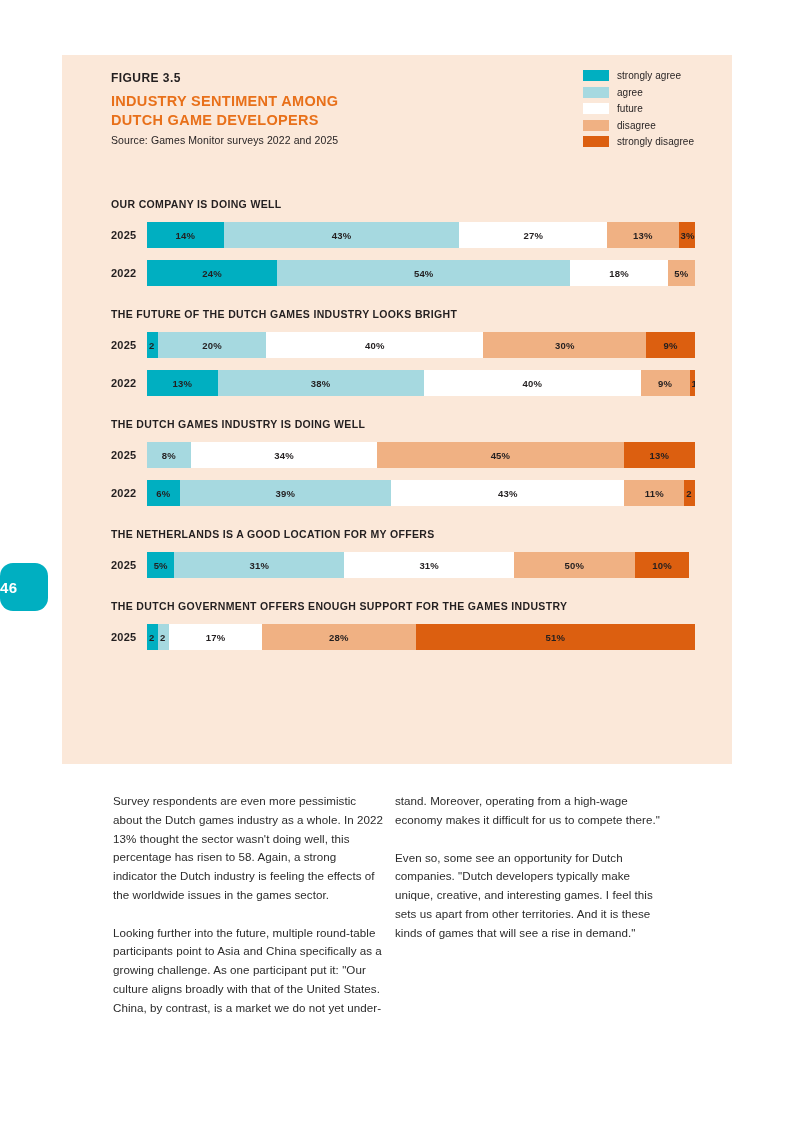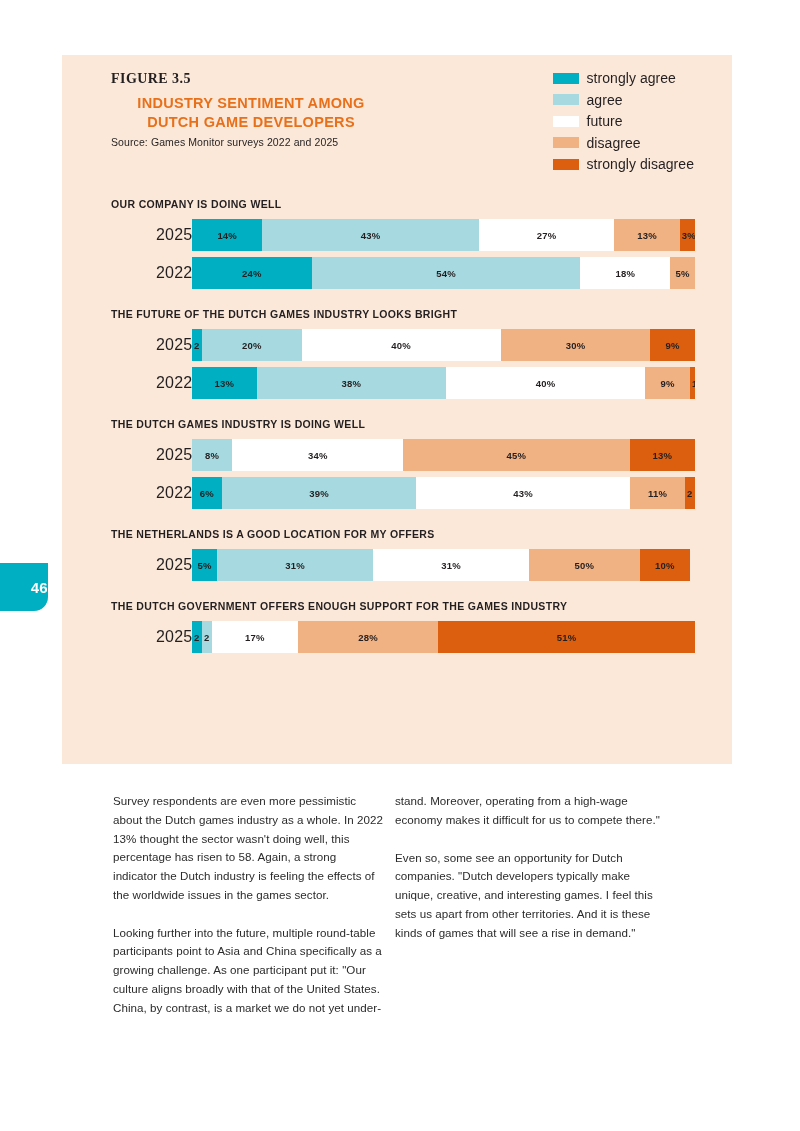--- a/index.html
+++ b/index.html
@@ -23,57 +23,56 @@
     top: 563px;
     width: 48px;
     height: 48px;
     background: #00AFC1;
     border-bottom-right-radius: 14px;
     color: #ffffff;
     font-size: 15px;
     font-weight: 700;
     display: flex;
     align-items: center;
-    justify-content: flex-end;
+    justify-content: flex-start;
     letter-spacing: .3px;
+    border-radius: 13px;
   }
 
   
   .figure-panel {
     position: absolute;
     left: 62px;
     top: 55px;
     width: 670px;
     height: 709px;
     background: #FBE8D9;
   }
 
   .fig-head {
     position: absolute;
     left: 49px;
     top: 16px;
     width: 420px;
   }
   .fig-number {
-    font-size: 14px;
+    font-size: 12px;
     font-weight: 700;
     letter-spacing: .45px;
     color: #231f20;
     margin: 0 0 7px 0;
-    font-family: Liberation Serif, serif;
   }
   .fig-title {
     font-size: 14.5px;
     font-weight: 700;
     letter-spacing: .3px;
     color: #E8701A;
     line-height: 1.32;
     margin: 0 0 4px 0;
     max-width: 280px;
-    text-align: center;
   }
   .fig-source {
     font-size: 10.5px;
     font-weight: 400;
     color: #231f20;
     margin: 0;
     letter-spacing: .1px;
   }
 
   
@@ -89,21 +88,21 @@
     display: flex;
     align-items: center;
     gap: 8px;
   }
   .legend-swatch {
     width: 26px;
     height: 11px;
     flex: 0 0 auto;
   }
   .legend-label {
-    font-size: 14px;
+    font-size: 10px;
     color: #231f20;
     letter-spacing: .05px;
     white-space: nowrap;
   }
 
   
   .groups {
     position: absolute;
     left: 49px;
     top: 143px;
@@ -120,29 +119,28 @@
   }
   .bar-row {
     display: flex;
     align-items: center;
     height: 26px;
     margin-bottom: 12px;
   }
   .bar-year {
     width: 36px;
     flex: 0 0 36px;
-    font-size: 16px;
-    font-weight: 400;
+    font-size: 11px;
+    font-weight: 700;
     color: #231f20;
     letter-spacing: .2px;
-    margin-left: 45px;
   }
   .bar-track {
     flex: 1 1 auto;
-    height: 32px;
+    height: 26px;
     display: flex;
     overflow: hidden;
   }
   .seg {
     height: 100%;
     display: flex;
     align-items: center;
     justify-content: center;
     font-size: 9.5px;
     font-weight: 700;

